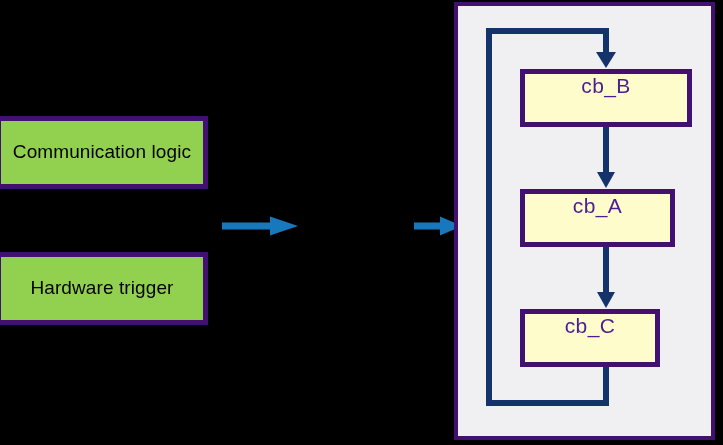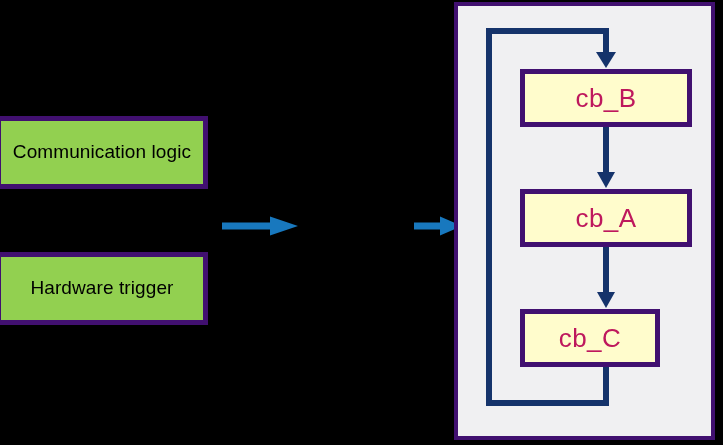--- a/index.html
+++ b/index.html
@@ -69,29 +69,29 @@
     background: #F0F0F2;
     border: 4px solid #411070;
   }
 
   
   .cb-box {
     position: absolute;
     box-sizing: border-box;
     background: #FFFCCC;
     border: 5px solid #411070;
-    color: #be185d;
+    color: #4c1d95;
     display: flex;
-    align-items: center;
+    align-items: flex-start;
     justify-content: center;
-    font-size: 26px;
+    font-size: 21px;
     letter-spacing: 0.4px;
   }
   #cb-box-b { left: 62px; top: 63px;  width: 172px; height: 58px; }
-  #cb-box-a { left: 62px; top: 183px; width: 172px; height: 58px; }
+  #cb-box-a { left: 62px; top: 183px; width: 155px; height: 58px; }
   #cb-box-c { left: 62px; top: 303px; width: 140px; height: 58px; }
 
   
   #flow-connectors {
     position: absolute;
     left: 0;
     top: 0;
     width: 253px;
     height: 430px;
     pointer-events: none;

